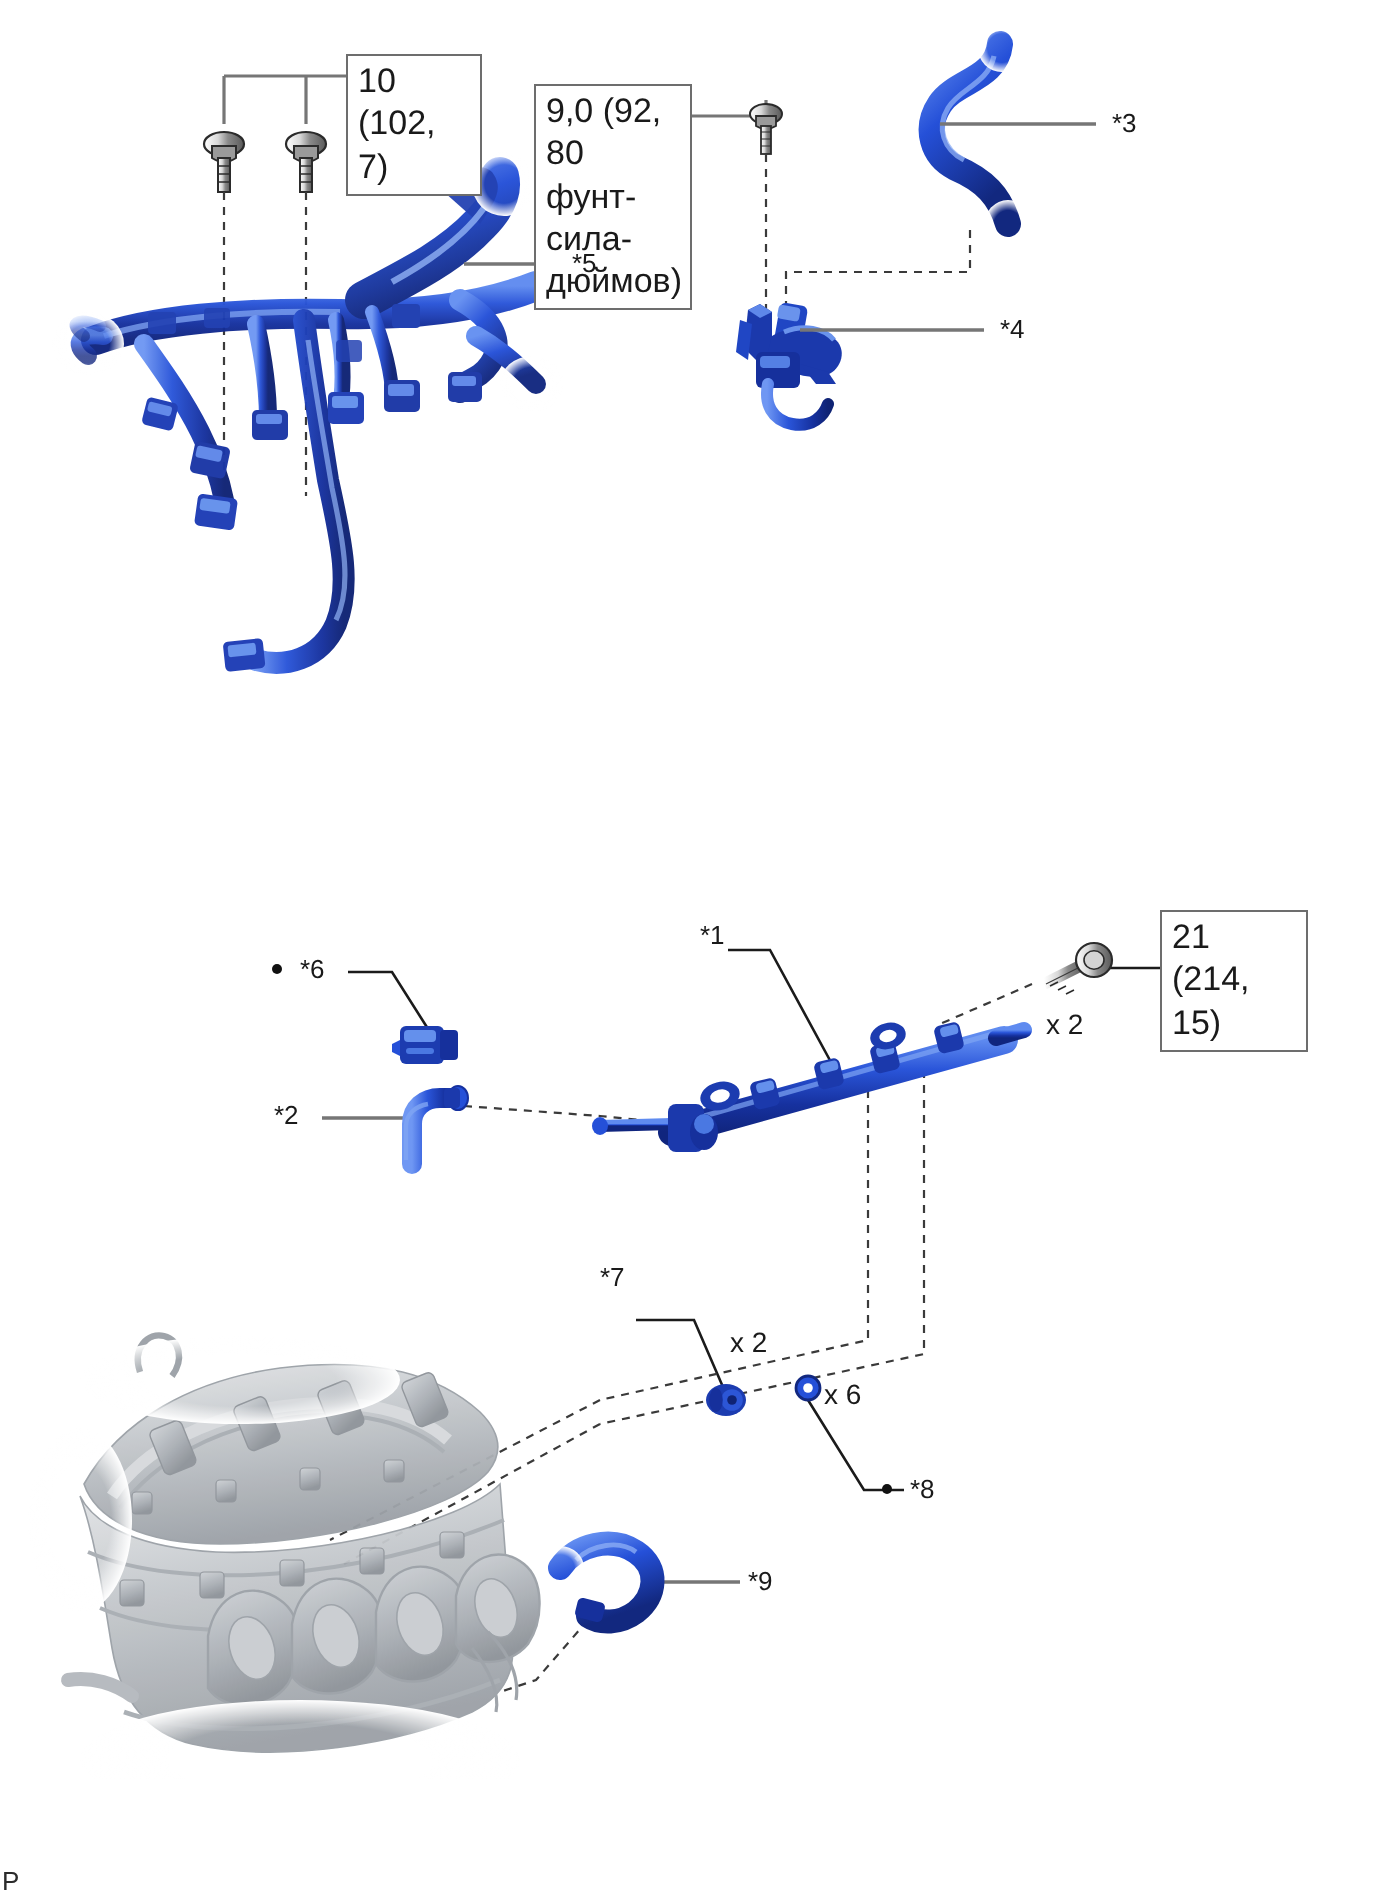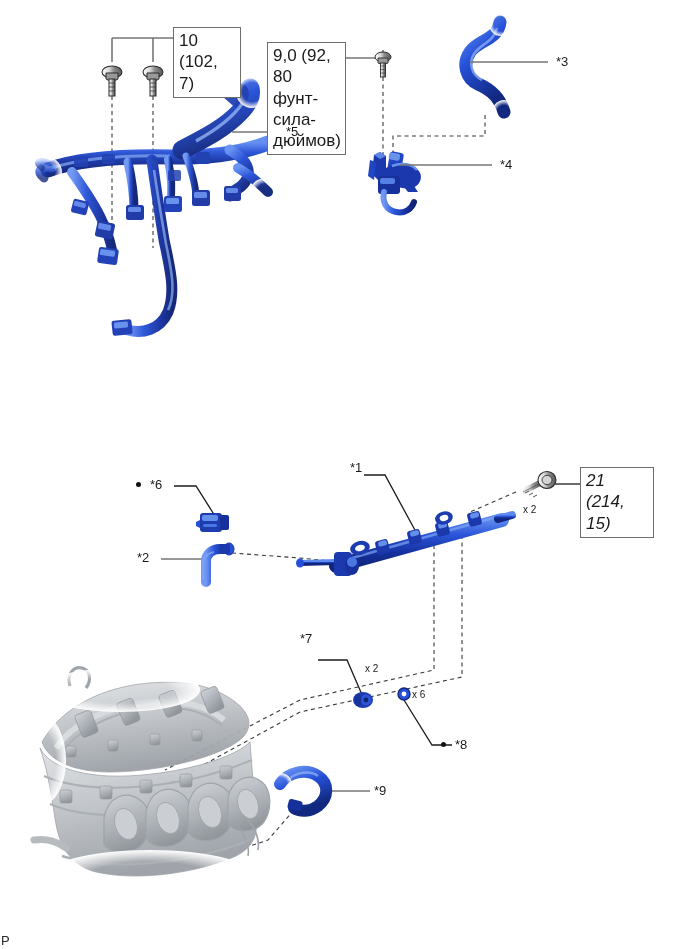--- a/index.html
+++ b/index.html
@@ -22,21 +22,21 @@
   
   .callout {
     font-family: "Liberation Sans", sans-serif;
     font-size: 13px;
     color: #1a1a1a;
     white-space: nowrap;
     line-height: 1;
   }
   .qty {
     font-family: "Liberation Sans", sans-serif;
-    font-size: 10px;
+    font-size: 14px;
     color: #1a1a1a;
     white-space: nowrap;
     line-height: 1;
   }
   .bullet {
     width: 5px;
     height: 5px;
     border-radius: 50%;
     background: #111111;
   }
@@ -393,21 +393,21 @@
 
   <div class="abs torque-box" style="left:173px; top:27px; width:68px;">
     <div>10 (102, 7)</div>
   </div>
 
   <div class="abs torque-box" style="left:267px; top:42px; width:79px;">
     <div>9,0 (92, 80 фунт-</div>
     <div>сила-дюймов)</div>
   </div>
 
-  <div class="abs torque-box" style="left:580px; top:467px; width:74px;font-style:italic;">
+  <div class="abs torque-box" style="left:580px; top:455px; width:74px;">
     <div>21 (214, 15)</div>
   </div>
 
   <div class="abs callout" style="left:286px; top:125px;">*5</div>
 
   <div class="abs callout" style="left:556px; top:55px;">*3</div>
 
   <div class="abs callout" style="left:500px; top:158px;">*4</div>
 
   <div class="abs callout" style="left:350px; top:461px;">*1</div>

